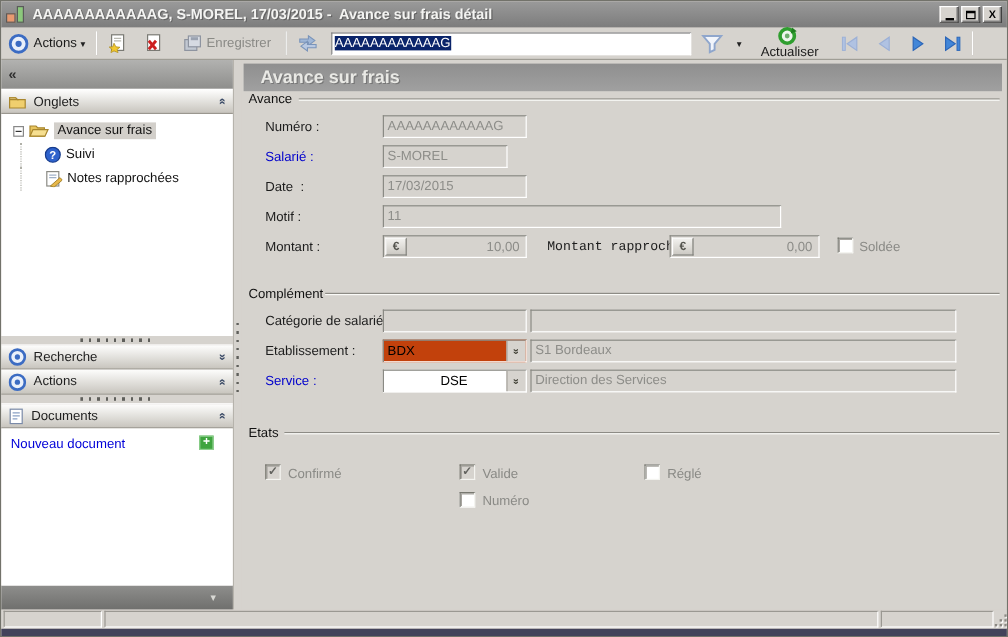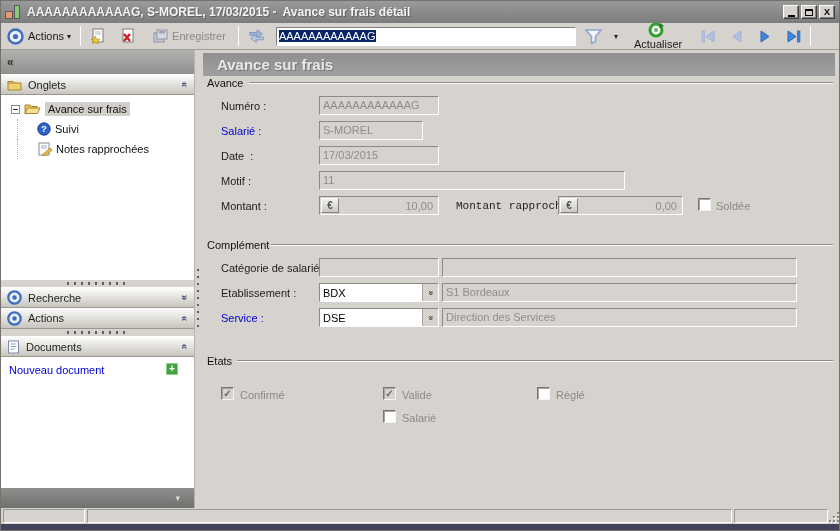--- a/index.html
+++ b/index.html
@@ -84,22 +84,22 @@
   .field{position:absolute;height:19px;background:#d6d3ce;border:1px solid;border-color:#8a8a84 #ffffff #ffffff #8a8a84;
     font-size:11px;color:#8d8d89;padding:2px 3px 0 3px;white-space:nowrap;overflow:hidden;}
   .field.money{padding:0;}
   .money-val{position:absolute;right:5px;top:3px;color:#8d8d89;font-size:11px;}
   .euro-btn{position:absolute;left:1px;top:1px;width:18px;height:15px;background:linear-gradient(180deg,#f2f1ee,#ccc9c3);
     border:1px solid;border-color:#ffffff #82827c #82827c #ffffff;font-size:10px;font-weight:bold;color:#55554f;
     display:flex;align-items:center;justify-content:center;}
   .combo{position:absolute;height:19px;border:1px solid;border-color:#8a8a84 #ffffff #ffffff #8a8a84;
     font-size:11px;color:#000;display:flex;align-items:center;}
   .combo .combo-text{flex:1;padding-left:3px;}
-  .combo.yellow{background:#ffffff;}
-  .combo.white{background:#fff;}
+  .combo.yellow{background:#c2410c;}
+  .combo.white{background:#fff;padding-left:44px;}
   .combo-btn{width:16px;height:100%;background:#d6d3ce;border-left:1px solid #a7a49e;flex:none;
     display:flex;align-items:center;justify-content:center;font-size:9px;color:#3c3c30;}
   .cb{position:absolute;width:13px;height:13px;background:#fff;border:1px solid;
     border-color:#77776f #f4f4f0 #f4f4f0 #77776f;box-shadow:inset 1px 1px 0 #a8a5a0;
     font-size:10px;line-height:11px;text-align:center;color:#62625e;font-weight:bold;}
   .cb.dis{background:#d6d3ce;}
   .cb.checked::before{content:"\2713";}
 
   
   .statusbar{position:absolute;left:0;top:507px;width:840px;height:16px;background:#d6d3ce;}
@@ -356,21 +356,21 @@
     <span class="flabel" style="left:20px;top:50px;">Numéro :</span>
     <div class="field" style="left:118px;top:46px;width:120px;">AAAAAAAAAAAAG</div>
 
     <span class="flabel blue" style="left:20px;top:75px;">Salarié :</span>
     <div class="field" style="left:118px;top:71px;width:104px;">S-MOREL</div>
 
     <span class="flabel" style="left:20px;top:100px;white-space:pre;">Date  :</span>
     <div class="field" style="left:118px;top:96px;width:120px;">17/03/2015</div>
 
     <span class="flabel" style="left:20px;top:125px;">Motif :</span>
-    <div class="field" style="left:118px;top:121px;width:306px;">11</div>
+    <div class="field" style="left:118px;top:121px;width:332px;">11</div>
 
     <span class="flabel" style="left:20px;top:150px;">Montant :</span>
     <div class="field money" style="left:118px;top:146px;width:120px;">
       <span class="euro-btn">€</span>
       <span class="money-val">10,00</span>
     </div>
     <span class="flabel" style="left:255px;top:150px;font-family:Liberation Mono, monospace;">Montant rapproché :</span>
     <div class="field money" style="left:357px;top:146px;width:125px;">
       <span class="euro-btn">€</span>
       <span class="money-val">0,00</span>
@@ -406,21 +406,21 @@
     <span class="group-label" style="left:6px;top:305px;">Etats</span>
     <div class="group-line" style="left:36px;right:6px;top:310px;"></div>
 
     <span class="cb dis checked" style="left:20px;top:337px;"></span>
     <span class="flabel gray" style="left:39px;top:339px;">Confirmé</span>
     <span class="cb dis checked" style="left:182px;top:337px;"></span>
     <span class="flabel gray" style="left:201px;top:339px;">Valide</span>
     <span class="cb" style="left:336px;top:337px;"></span>
     <span class="flabel gray" style="left:355px;top:339px;">Réglé</span>
     <span class="cb" style="left:182px;top:360px;"></span>
-    <span class="flabel gray" style="left:201px;top:362px;">Salarié</span>
+    <span class="flabel gray" style="left:201px;top:362px;">Numéro</span>
   </div>
 
   <div class="statusbar">
     <div class="scell" style="left:2px;width:82px;"></div>
     <div class="scell" style="left:86px;width:645px;"></div>
     <div class="scell" style="left:733px;width:94px;"></div>
     <span class="sgrip">
       <i style="right:0;bottom:0;"></i>
         <i style="right:4px;bottom:0;"></i>
         <i style="right:8px;bottom:0;"></i>

